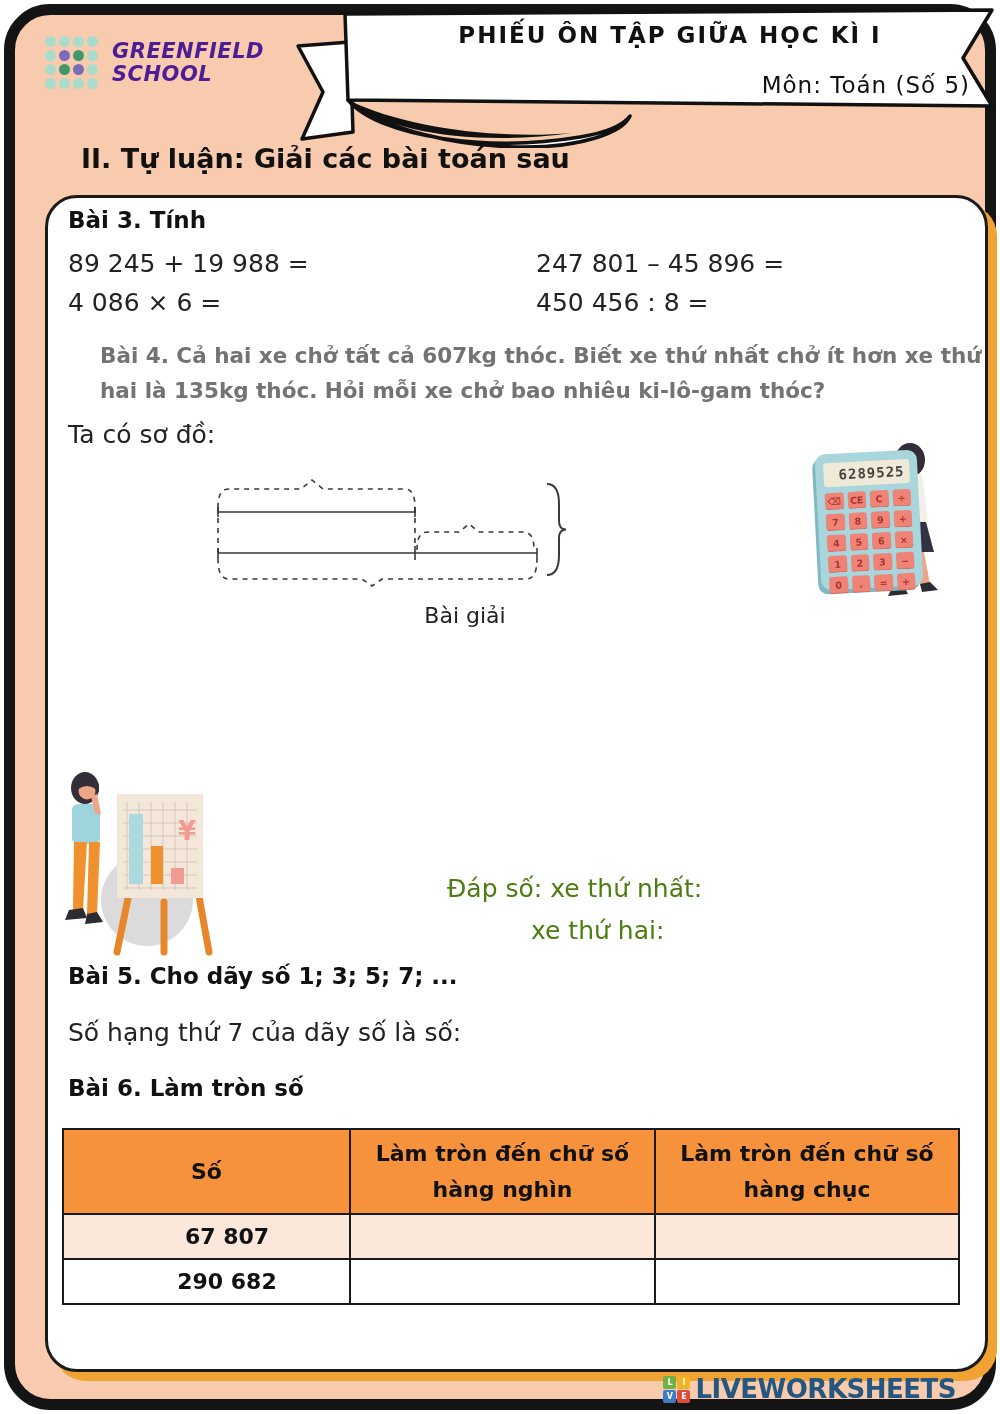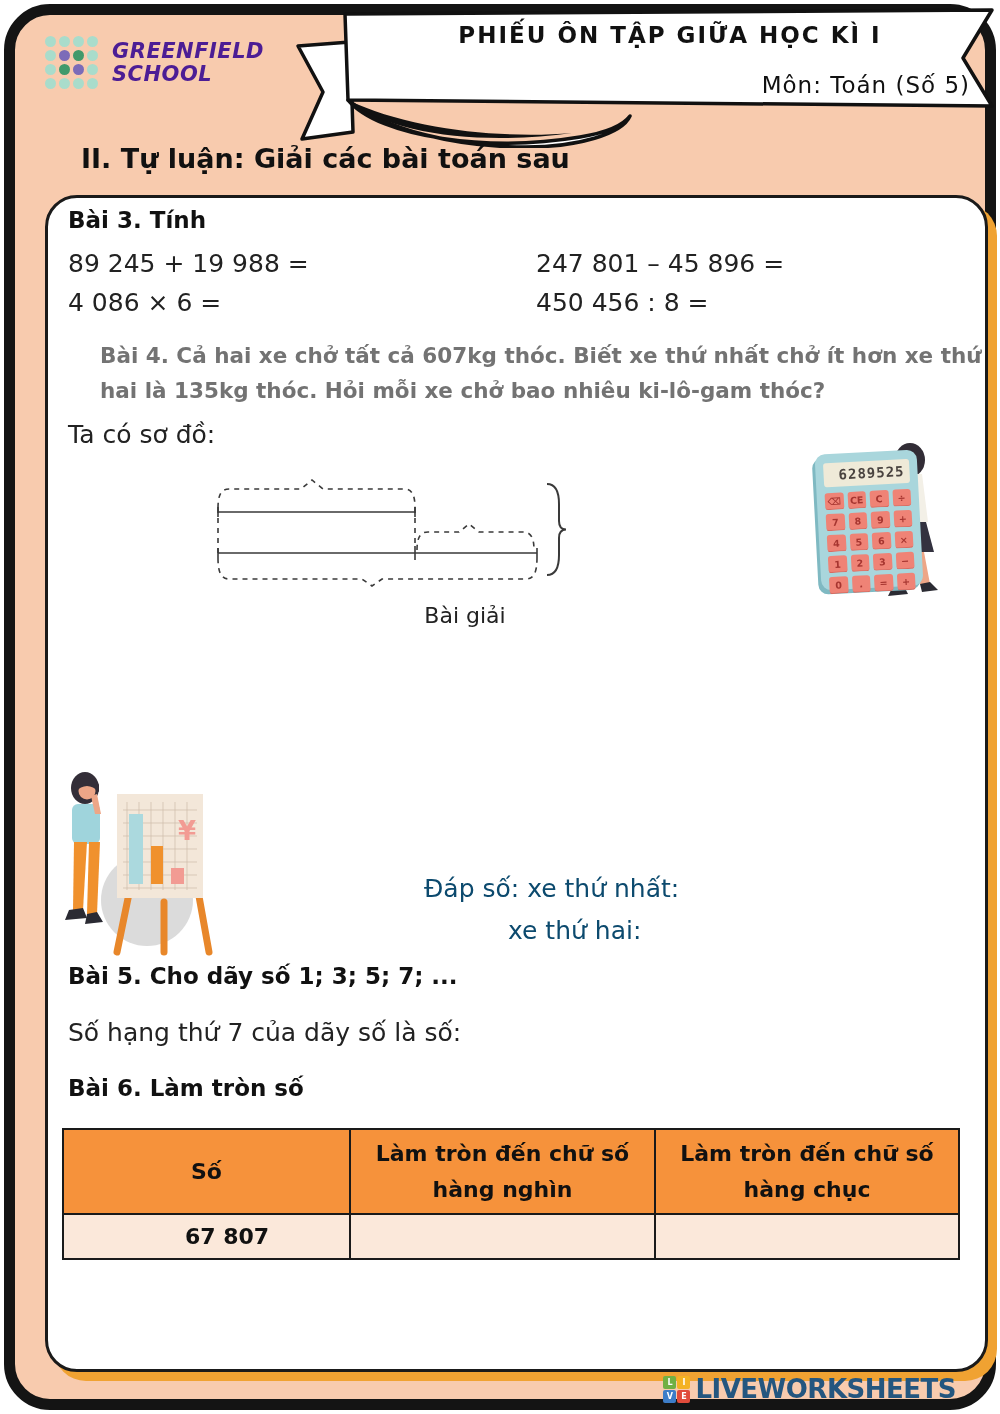--- a/index.html
+++ b/index.html
@@ -20,21 +20,21 @@
   .banner-sub{position:absolute;left:370px;top:72px;width:600px;text-align:right;
               font-weight:normal;font-size:23px;letter-spacing:1px;color:#111;}
   .section-heading{position:absolute;left:48px;top:143px;font-weight:bold;font-size:27px;color:#111;margin-left:33px;}
   
   .card{position:absolute;left:45px;top:195px;width:943px;height:1177px;box-sizing:border-box;
         background:#fff;border:3px solid #1a1a1a;border-radius:32px;box-shadow:9px 9px 0 #F0A232;}
   .h-bold{position:absolute;font-weight:bold;font-size:23px;color:#111;}
   .t-reg{position:absolute;font-size:25px;color:#222;}
   .bai4-text{position:absolute;left:68px;top:338px;width:893px;font-weight:bold;
              font-size:21.5px;line-height:35px;color:#737373;margin-left:32px;}
-  .red{color:#0c4a6e;}
+  .red{color:#4d7c0f;margin-left:23px;}
   .bai-giai{position:absolute;left:265px;top:603px;width:400px;text-align:center;font-size:22px;color:#222;}
   
   .calc{position:absolute;left:818px;top:452px;width:102px;height:136px;box-sizing:border-box;
         background:#A9D6DC;border-radius:10px;transform:rotate(-3deg);
         box-shadow:-3px 4px 0 #7FB9C2;padding:9px 8px 8px;}
   .calc-display{height:24px;background:#EFEAD8;border-radius:3px;display:flex;align-items:center;
         justify-content:flex-end;padding:0 5px;font-family:"DejaVu Sans Mono",monospace;
         font-weight:bold;font-size:14px;color:#4A4440;letter-spacing:1px;}
   .calc-keys{margin-top:6px;display:grid;grid-template-columns:repeat(4,1fr);gap:4px;}
   .key{height:16px;background:#EF8376;border-radius:3px;border-bottom:1px solid #D96A5F;
@@ -214,20 +214,25 @@
         <tr>
       <th class="c1">Số</th>
       <th class="c2">Làm tròn đến chữ số hàng nghìn</th>
       <th class="c3">Làm tròn đến chữ số hàng chục</th>
     </tr>
     <tr class="row-a">
       <td>67 807</td>
       <td></td>
       <td></td>
     </tr>
+    <tr class="row-b">
+      <td>290 682</td>
+      <td></td>
+      <td></td>
+    </tr>
   </tbody>
     </table>
 
   <div class="footer">
     <div class="tiles">
       <span class="tile tl">L</span>
       <span class="tile ti">I</span>
       <span class="tile tv">V</span>
       <span class="tile te">E</span>
     </div>

